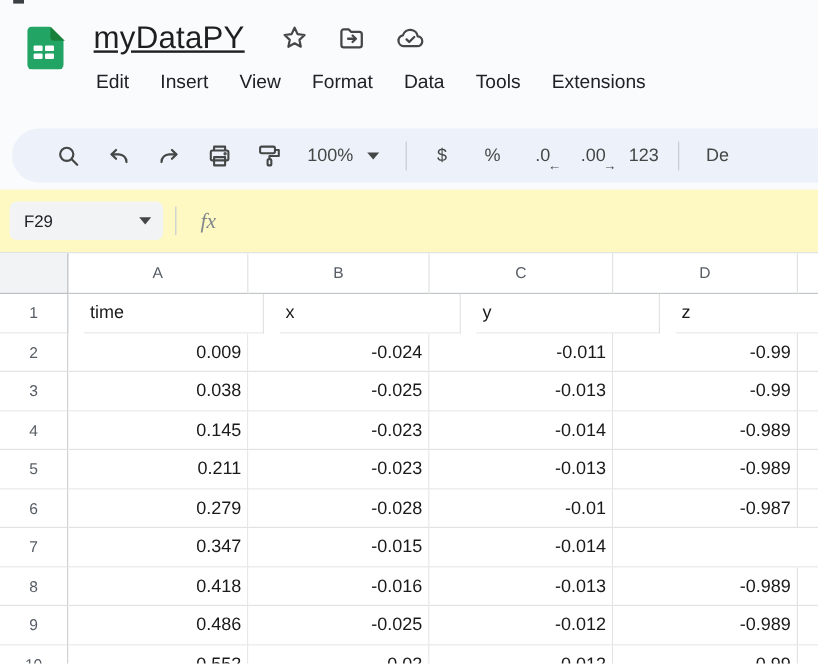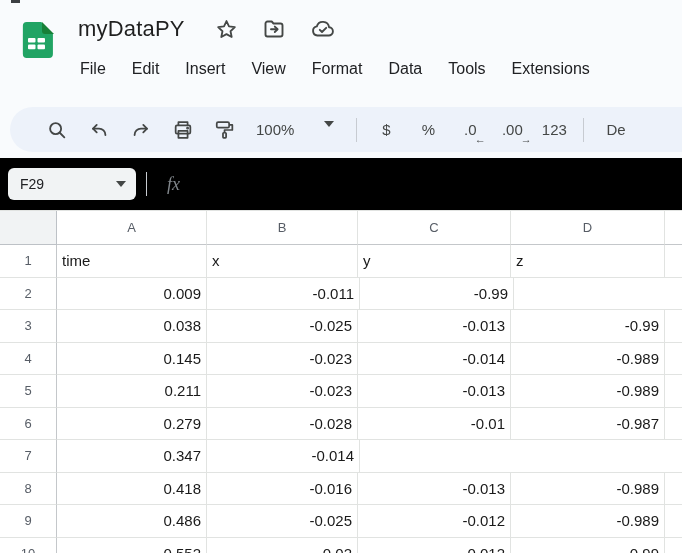--- a/index.html
+++ b/index.html
@@ -8,46 +8,46 @@
     font-family:"Liberation Sans", sans-serif;
     background:#f9fbfd;
     color:#1f1f1f;
     position:relative;
   }
   
   .header { position:relative; height:100px; }
   .artifact { position:absolute; left:11px; top:0; width:9px; height:3px; background:#3c4043; }
   .logo { position:absolute; left:18px; top:22px; width:37px; height:36px; }
   .title-row { position:absolute; left:78px; top:16px; display:flex; align-items:center; gap:22px; }
-  .doc-title { font-size:22px; color:#1f1f1f; letter-spacing:.2px; }
+  .doc-title { font-size:26px; color:#1f1f1f; letter-spacing:.2px;text-decoration:underline; }
   .title-icons { display:flex; align-items:center; gap:24px; margin-left:8px; }
   .title-icons svg { display:block; }
   .menu-row { position:absolute; left:67px; top:54px; display:flex; }
   .menu-item {
     font-size:16px; color:#202124; padding:3px 13px; border-radius:6px;
     line-height:24px; white-space:nowrap; cursor:default;
   }
   
   .toolbar-wrap { height:58px; padding-top:7px; }
   .toolbar {
     margin-left:10px; height:45px; background:#edf2fa;
     border-radius:23px 0 0 23px;
     display:flex; align-items:center; padding-left:26px;
     width:672px; color:#444746;
   }
   .tbtn { width:42px; height:32px; display:flex; align-items:center; justify-content:center; flex:0 0 auto; }
   .tbtn svg { display:block; }
-  .zoom-ctl { display:flex; align-items:flex-start; gap:30px; padding:0 14px 0 10px; font-size:15px; color:#444746; }
+  .zoom-ctl { display:flex; align-items:center; gap:12px; padding:0 14px 0 10px; font-size:15px; color:#444746; }
   .tdivider { width:1px; height:24px; background:#c7cbd1; margin:0 8px; flex:0 0 auto; }
   .ttext { font-size:15px; color:#444746; }
   .dec-wrap { position:relative; display:inline-block; }
   .dec-arrow { position:absolute; font-size:11px; right:-9px; bottom:-7px; color:#444746; }
   .font-sel { font-size:15px; color:#444746; padding-left:14px; white-space:nowrap; }
   
-  .formula-bar { height:52px; background:#000000; display:flex; align-items:center; }
+  .formula-bar { height:52px; background:#fef9c3; display:flex; align-items:center; }
   .name-box {
     margin-left:8px; width:128px; height:32px; background:#f1f3f4; border-radius:6px;
     display:flex; align-items:center; padding:0 10px 0 12px; justify-content:space-between;
   }
   .name-box-text { font-size:14px; color:#202124; }
   .caret { width:0; height:0; border-left:5px solid transparent; border-right:5px solid transparent; border-top:6px solid #444746; }
   .fdivider { width:1px; height:24px; background:#c7cbd1; margin-left:10px; }
   .fx { margin-left:20px; font-family:"Liberation Serif", serif; font-style:italic; font-size:18px; color:#80868b; }
   
   .grid { background:#ffffff; border-top:1px solid #e1e3e1; }
@@ -66,21 +66,21 @@
     width:57px; flex:0 0 57px; display:flex; align-items:center; justify-content:center;
     font-size:13px; color:#575d66;
     border-right:1px solid #c4c7ca; border-bottom:1px solid #e1e3e1; background:#fff;
   }
   .cell {
     display:flex; align-items:center; justify-content:flex-end;
     font-size:15px; color:#1a1a1a; padding:0 5px;
     border-right:1px solid #e1e3e1; border-bottom:1px solid #e1e3e1; background:#fff;
     overflow:hidden; white-space:nowrap;
   }
-  .cell.left { justify-content:flex-start; }
+  .cell.left { justify-content:flex-start;margin-left:13px; }
   .w0 { width:150px; flex:0 0 150px; }
   .w1 { width:151px; flex:0 0 151px; }
   .w2 { width:153px; flex:0 0 153px; }
   .w3 { width:154px; flex:0 0 154px; }
   .we { flex:1 1 auto; border-right:none; }
 </style>
 </head>
 <body>
 
 <div class="header">
@@ -109,21 +109,20 @@
         <path d="M12.8 9.6l2.8 2.7-2.8 2.7" stroke-linecap="round"></path>
       </svg>
       <svg width="26" height="24" viewBox="0 0 26 24" fill="none" stroke="#444746" stroke-width="1.9" stroke-linejoin="round" stroke-linecap="round">
         <path d="M7.3 18.5a4.6 4.6 0 0 1-.5-9.1 6.3 6.3 0 0 1 12.3.9 3.9 3.9 0 0 1-.6 8.2z"></path>
         <path d="M9.8 12.8l2.2 2.2 4.2-4.2"></path>
       </svg>
     </span>
   </div>
 
   <nav class="menu-row">
-    <span class="menu-item">File</span>
     <span class="menu-item">Edit</span>
     <span class="menu-item">Insert</span>
     <span class="menu-item">View</span>
     <span class="menu-item">Format</span>
     <span class="menu-item">Data</span>
     <span class="menu-item">Tools</span>
     <span class="menu-item">Extensions</span>
   </nav>
 </div>
 
@@ -216,20 +215,21 @@
         <div class="row-num">1</div>
         <div class="cell w0 left">time</div>
         <div class="cell w1 left">x</div>
         <div class="cell w2 left">y</div>
         <div class="cell w3 left">z</div>
         <div class="cell we"></div>
       </div>
       <div class="grid-row">
         <div class="row-num">2</div>
         <div class="cell w0">0.009</div>
+        <div class="cell w1">-0.024</div>
         <div class="cell w2">-0.011</div>
         <div class="cell w3">-0.99</div>
         <div class="cell we"></div>
       </div>
       <div class="grid-row">
         <div class="row-num">3</div>
         <div class="cell w0">0.038</div>
         <div class="cell w1">-0.025</div>
         <div class="cell w2">-0.013</div>
         <div class="cell w3">-0.99</div>
@@ -255,20 +255,21 @@
         <div class="row-num">6</div>
         <div class="cell w0">0.279</div>
         <div class="cell w1">-0.028</div>
         <div class="cell w2">-0.01</div>
         <div class="cell w3">-0.987</div>
         <div class="cell we"></div>
       </div>
       <div class="grid-row">
         <div class="row-num">7</div>
         <div class="cell w0">0.347</div>
+        <div class="cell w1">-0.015</div>
         <div class="cell w2">-0.014</div>
         <div class="cell we"></div>
       </div>
       <div class="grid-row">
         <div class="row-num">8</div>
         <div class="cell w0">0.418</div>
         <div class="cell w1">-0.016</div>
         <div class="cell w2">-0.013</div>
         <div class="cell w3">-0.989</div>
         <div class="cell we"></div>

